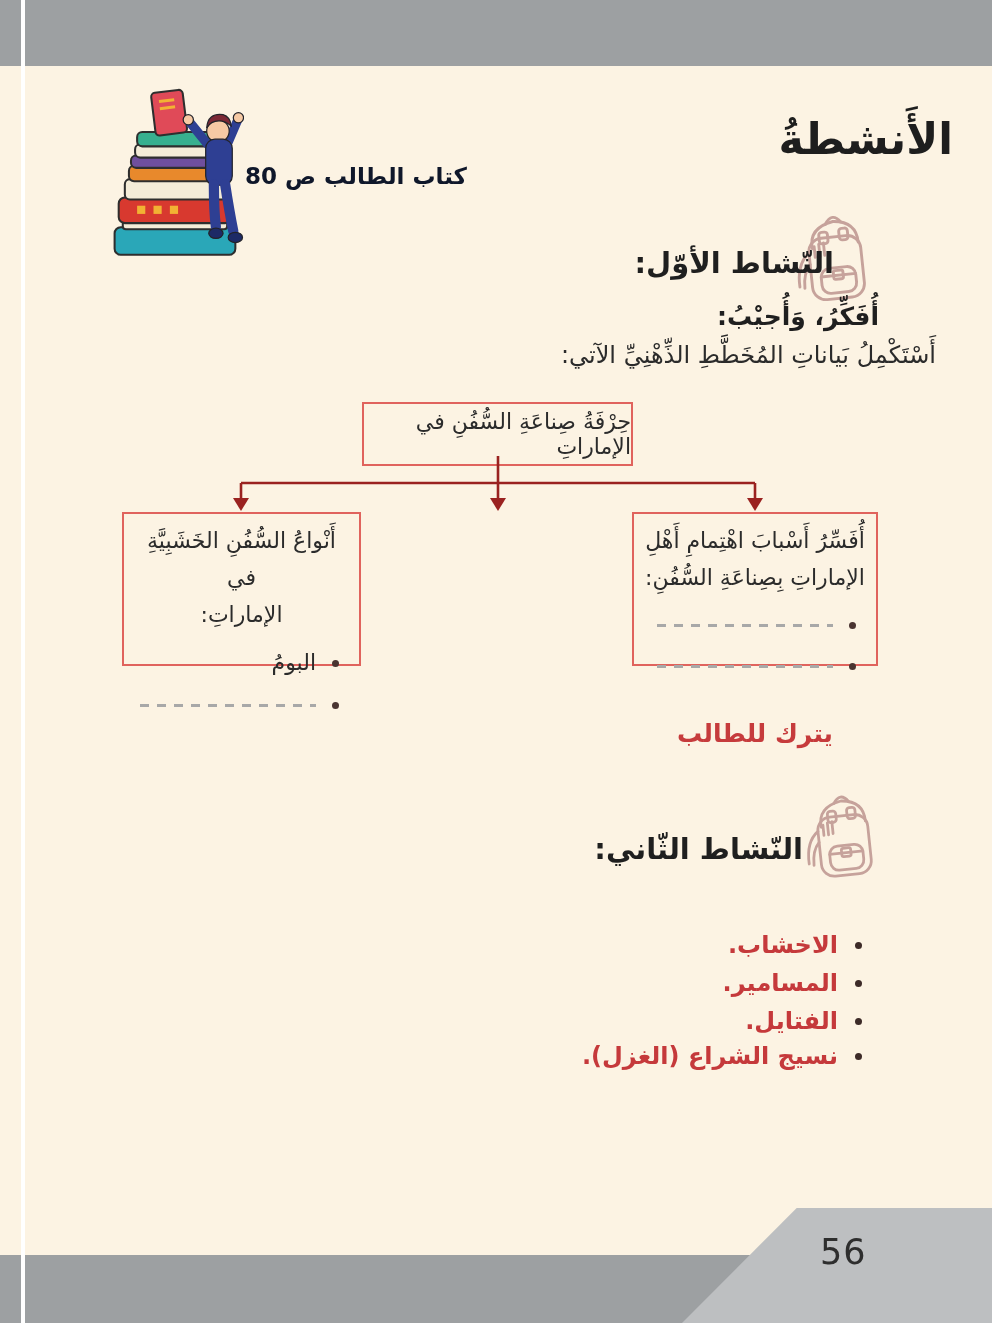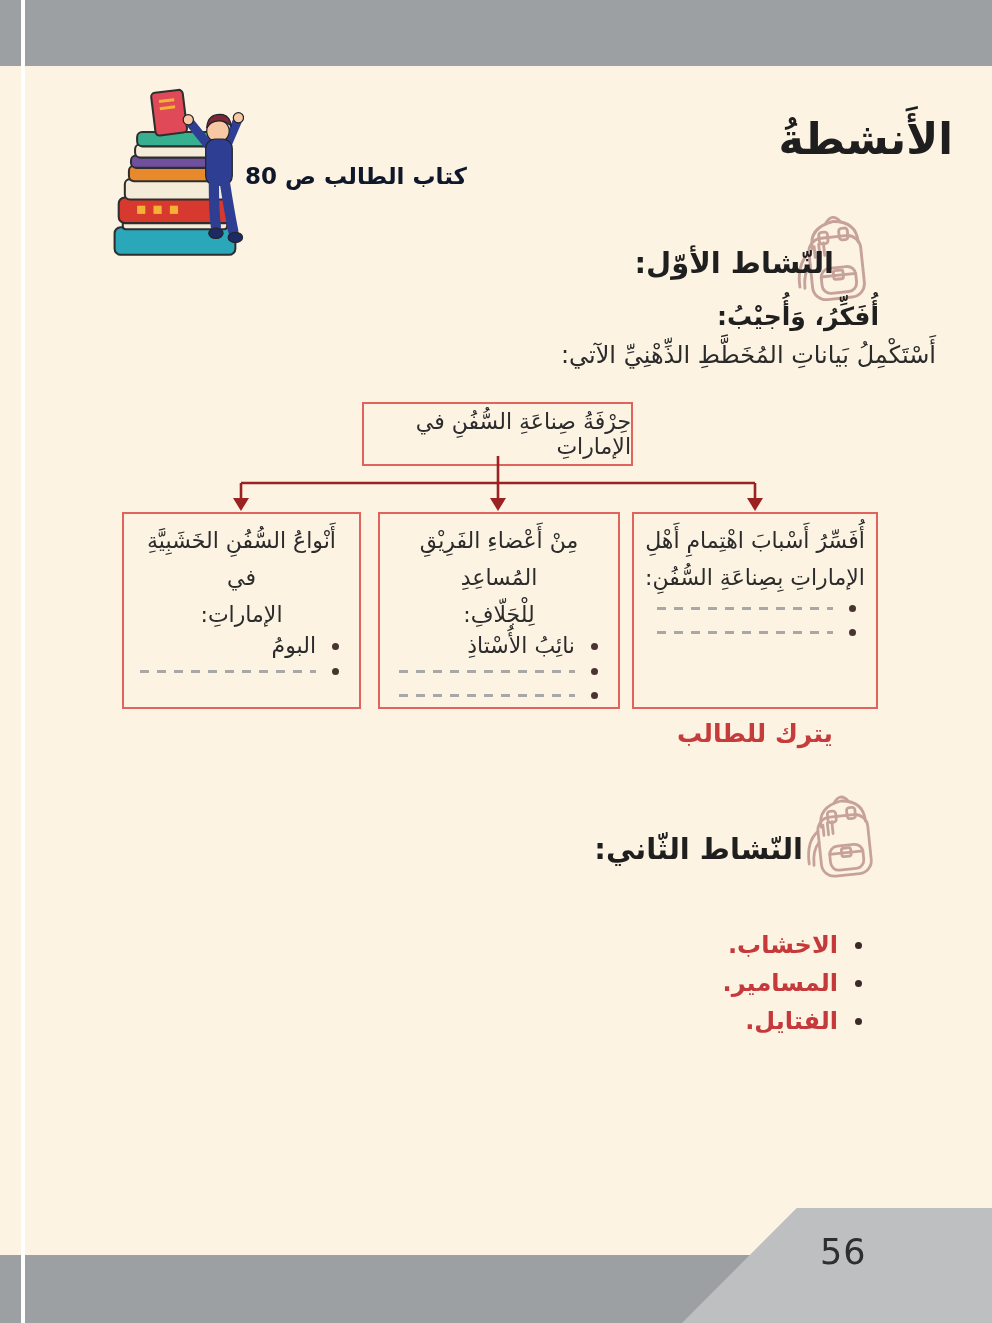--- a/index.html
+++ b/index.html
@@ -36,26 +36,26 @@
   .sub1{position:absolute;top:302px;right:113px;font-size:25px;font-weight:700;color:#1f1f1f;}
   .instr1{position:absolute;top:341px;right:56px;font-size:24px;color:#2b2b2b;}
   .instr2{position:absolute;top:885px;right:30px;font-size:26px;font-weight:700;color:#1f1f1f;}
   .note{position:absolute;top:719px;right:159px;font-size:25px;font-weight:700;color:#c63b3c;}
 
   
   .root-box{position:absolute;left:362px;top:402px;width:271px;height:64px;
             border:2.5px solid #e0635d;display:flex;align-items:center;justify-content:center;
             font-size:22px;color:#2b2b2b;}
   .connector{position:absolute;left:0;top:0;width:992px;height:560px;pointer-events:none;}
-  .mbox{position:absolute;top:512px;height:197px;border:2.5px solid #e0635d;padding:8px 10px 0 10px;}
+  .mbox{position:absolute;top:512px;height:154px;border:2.5px solid #e0635d;padding:8px 10px 0 10px;}
   .box-right{left:632px;width:246px;}
   .box-mid{left:378px;width:242px;}
   .box-left{left:122px;width:239px;}
   .mbox .btitle{text-align:center;font-size:22px;line-height:37px;color:#2b2b2b;}
-  .brow{display:flex;align-items:center;direction:rtl;padding-right:10px;min-height:24px;}
+  .brow{display:flex;align-items:center;direction:rtl;margin-top:17px;padding-right:10px;min-height:24px;}
   .dot{flex:none;width:7px;height:7px;border-radius:50%;background:#4a3431;margin-left:16px;}
   .bitem{font-size:22px;color:#2b2b2b;line-height:26px;}
   .blank{width:176px;height:3px;
          background:repeating-linear-gradient(90deg,#a8a8a8 0 9px,transparent 9px 17px);}
 
   
   .mrow{position:absolute;right:130px;display:flex;align-items:center;direction:rtl;}
   .mdot{flex:none;width:7px;height:7px;border-radius:50%;background:#3c2a27;margin-left:17px;}
   .mtext{font-size:24px;font-weight:700;color:#c5393b;line-height:32px;}
   .r1{top:929px;} .r2{top:967px;} .r3{top:1005px;} .r4{top:1040px;} .r5{top:1077px;}
@@ -151,38 +151,20 @@
     <div class="brow">
       <span class="dot"></span>
         <span class="blank"></span>
     </div>
     <div class="brow">
       <span class="dot"></span>
         <span class="blank"></span>
     </div>
   </div>
 
-  <div class="mbox box-mid">
-    <div class="btitle ar">
-      <div>مِنْ أَعْضاءِ الفَرِيْقِ المُساعِدِ</div>
-      <div>لِلْجَلّافِ:</div>
-    </div>
-    <div class="brow">
-      <span class="dot"></span>
-        <span class="bitem ar">نائِبُ الأُسْتاذِ</span>
-    </div>
-    <div class="brow">
-      <span class="dot"></span>
-        <span class="blank"></span>
-    </div>
-    <div class="brow">
-      <span class="dot"></span>
-        <span class="blank"></span>
-    </div>
-  </div>
 
   <div class="mbox box-left">
     <div class="btitle ar">
       <div>أَنْواعُ السُّفُنِ الخَشَبِيَّةِ في</div>
       <div>الإماراتِ:</div>
     </div>
     <div class="brow">
       <span class="dot"></span>
         <span class="bitem ar">البومُ</span>
     </div>
@@ -216,14 +198,18 @@
       <span class="mtext ar">الاخشاب.</span>
   </div>
   <div class="mrow r2">
     <span class="mdot"></span>
       <span class="mtext ar">المسامير.</span>
   </div>
   <div class="mrow r3">
     <span class="mdot"></span>
       <span class="mtext ar">الفتايل.</span>
   </div>
+  <div class="mrow r4">
+    <span class="mdot"></span>
+      <span class="mtext ar">نسيج الشراع (الغزل).</span>
+  </div>
 
 </div>
 
 </body></html>

